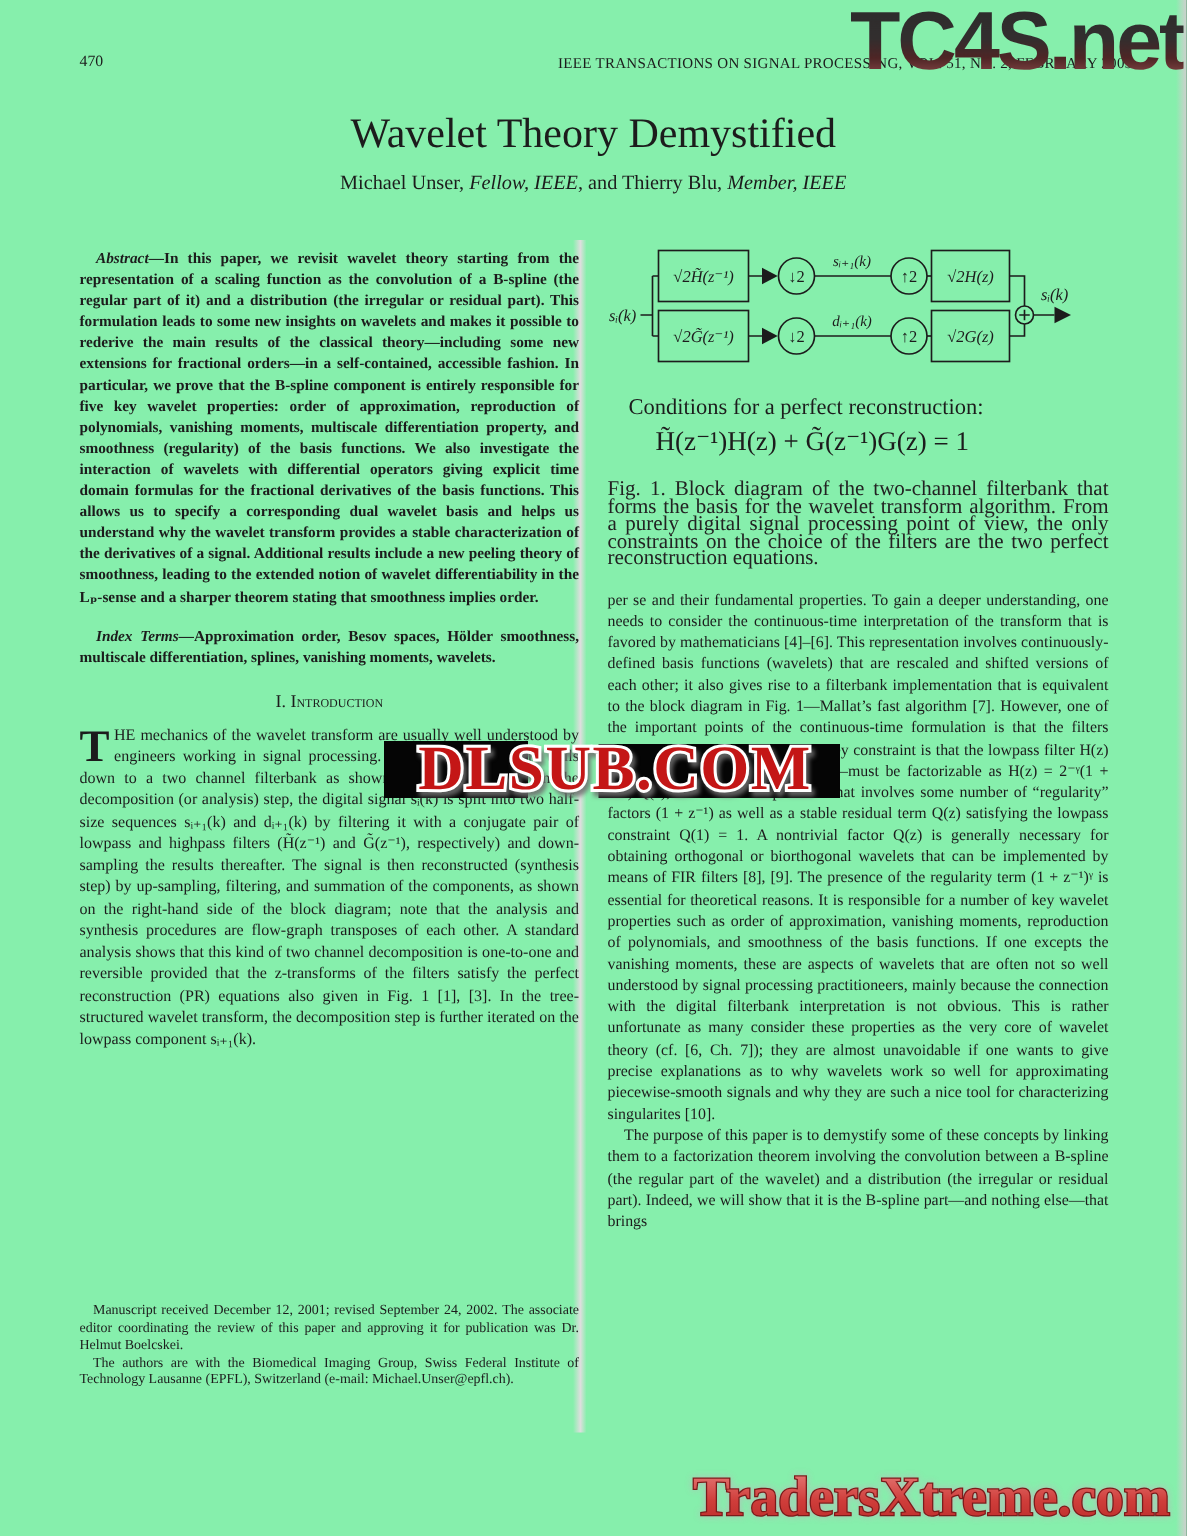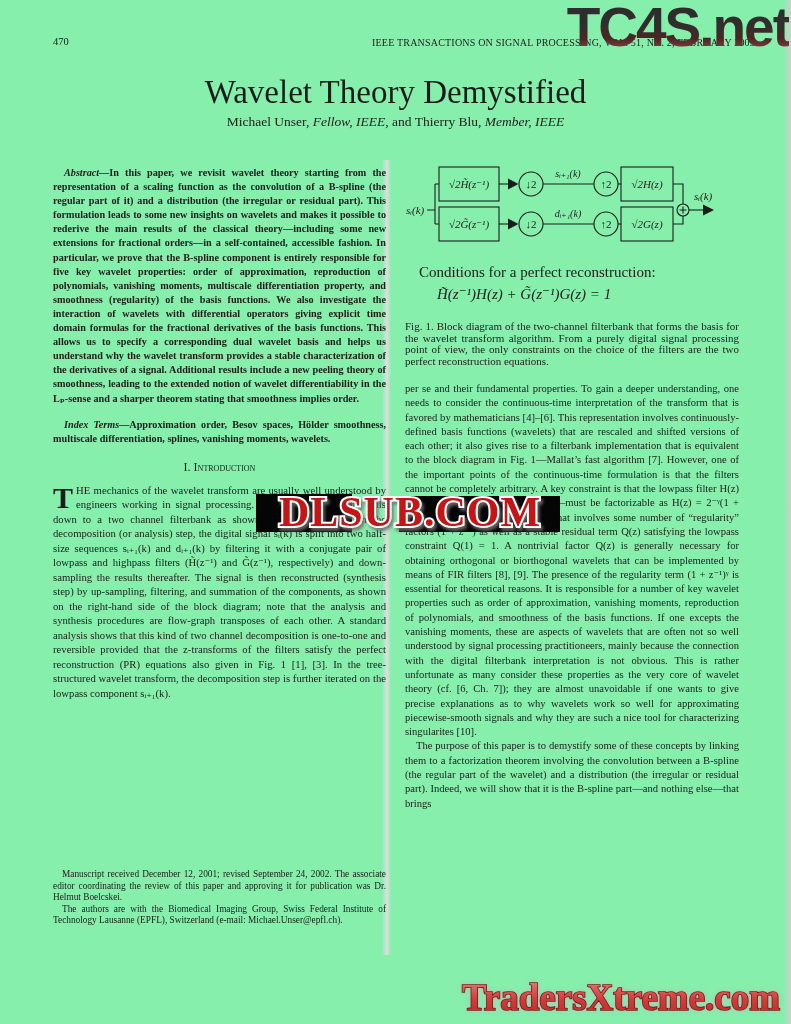--- a/index.html
+++ b/index.html
@@ -6,21 +6,21 @@
   .page{
     position:relative; width:791px; height:1024px; margin:0 auto;
     background:#86efac; overflow:hidden;
     font-family:"Liberation Serif","DejaVu Serif","DejaVu Sans",serif;
     color:#1c1c1c;
   }
   
   .pagenum{position:absolute;left:53px;top:36px;font-size:10.5px;}
   .journal{position:absolute;right:36px;top:37px;font-size:10px;letter-spacing:.2px;}
   
-  .title{position:absolute;left:0;top:74px;width:100%;text-align:center;font-size:33px;}
+  .title{position:absolute;left:0;top:74px;width:100%;text-align:center;font-size:28px;}
   .byline{position:absolute;left:0;top:114px;width:100%;text-align:center;font-size:13.5px;}
   .byline .it{font-style:italic;}
   
   .col-left{position:absolute;left:53px;top:166px;width:333px;}
   .col-right{position:absolute;left:405px;top:164px;width:334px;}
   .abstract,.index-terms{
     font-size:10.2px;font-weight:bold;line-height:14.1px;text-align:justify;
     text-indent:11px;margin:0 0 9px 0;
   }
   .abstract .lbl{font-style:italic;}
@@ -31,22 +31,22 @@
   }
   .body-p{font-size:10.7px;line-height:14.5px;text-align:justify;margin:0;}
   .body-p.indent{text-indent:11px;}
   .dropcap{
     float:left;font-size:30px;line-height:25px;padding:2px 3px 0 0;font-weight:bold;
   }
   
   .fig-svg{display:block;}
   .fig-svg text{font-family:"Liberation Serif","DejaVu Serif",serif;}
   .conditions{font-size:15px;margin:14px 0 4px 14px;}
-  .equations{font-style:italic;font-size:15px;line-height:19px;margin:0 0 0 32px;}
-  .fig-caption{font-size:11px;line-height:11.5px;text-align:justify;margin:17px 0 0 0;color:#222;}
+  .equations{font-size:18px;line-height:19px;margin:0 0 0 32px;}
+  .fig-caption{font-size:14px;line-height:11.5px;text-align:justify;margin:17px 0 0 0;color:#222;}
   .rc-body{margin-top:15px;}
   .rc-body .body-p{font-size:10.6px;line-height:14.3px;}
   
   .footnotes{position:absolute;left:53px;top:869px;width:333px;font-size:9.3px;line-height:11.6px;text-align:justify;}
   .footnotes p{margin:0;text-indent:9px;}
   .footer{position:absolute;left:53px;right:53px;top:957px;text-align:center;font-size:9.8px;}
   
   .gutter-shadow{position:absolute;left:382px;top:160px;width:9px;height:795px;
     background:linear-gradient(90deg,rgba(220,220,220,0) 0%,#dedede 55%,rgba(220,220,220,0) 100%);}
   .edge-shadow{position:absolute;right:0;top:0;width:7px;height:1024px;

